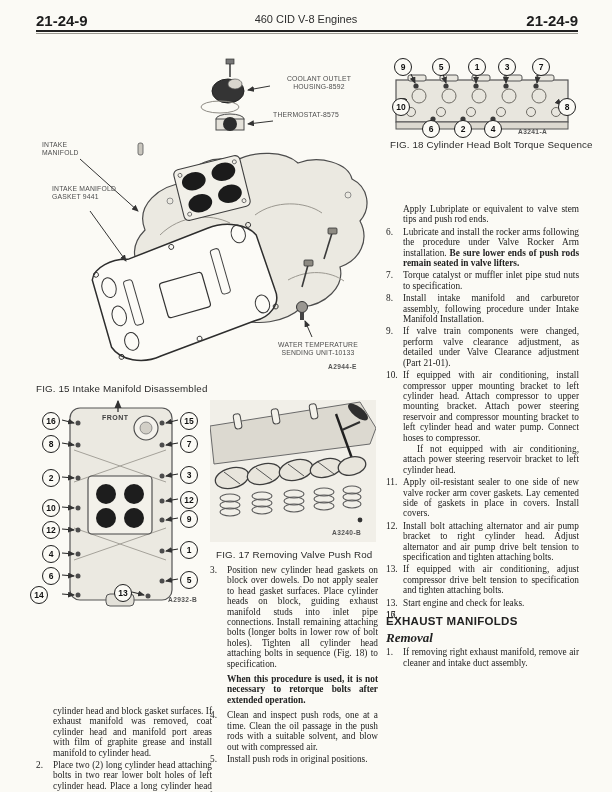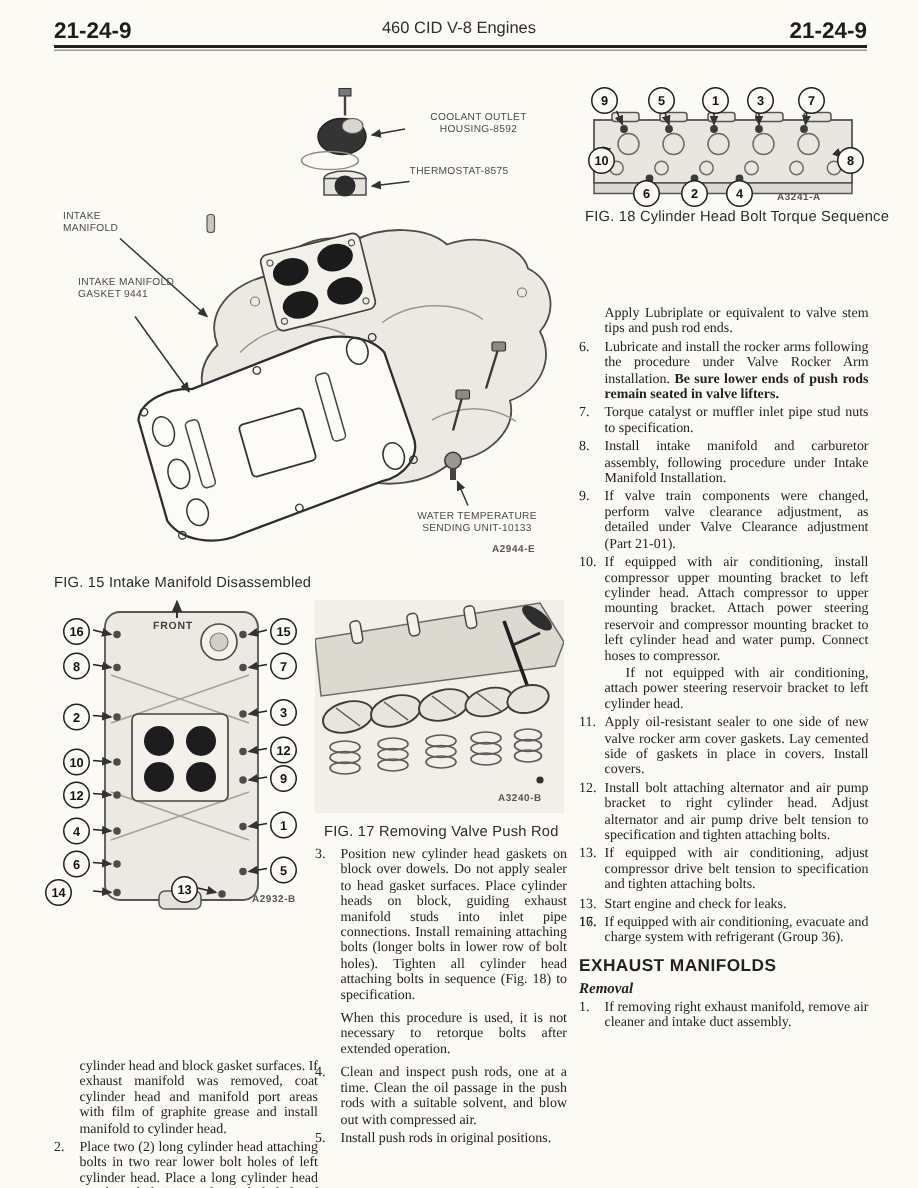--- a/index.html
+++ b/index.html
@@ -26,26 +26,26 @@
   .callout{position:absolute;width:16px;height:16px;border:1.6px solid #1f1f1f;border-radius:50%;
            background:#fbfaf5;display:flex;align-items:center;justify-content:center;
            font-family:"Liberation Sans",sans-serif;font-weight:bold;font-size:8.5px;color:#111;z-index:3;}
   .front-label{position:absolute;font-family:"Liberation Sans",sans-serif;font-size:7px;
                font-weight:bold;color:#3f3f3f;letter-spacing:.5px;z-index:3;}
   
   .col{position:absolute;font-size:9.3px;line-height:1.12;text-align:justify;color:#222;}
   .step{position:relative;padding-left:17px;margin-bottom:2px;}
   .step .num{position:absolute;left:0;top:0;}
   .cont{margin-left:17px;margin-bottom:2px;margin-top:32px;}
-  .note{font-weight:normal;margin-left:17px;margin-top:5px;margin-bottom:5px;}
+  .note{font-weight:bold;margin-left:17px;margin-top:5px;margin-bottom:5px;}
   .para2{text-indent:14px;margin-top:1px;}
   .bold{font-weight:bold;}
   .sec-head{font-family:"Liberation Sans",sans-serif;font-weight:bold;font-size:11.5px;
             letter-spacing:.3px;margin:7px 0 3px;text-align:left;}
-  .sub-head{font-style:italic;font-weight:bold;font-size:10px;margin:0 0 2px;text-align:left;}
+  .sub-head{font-style:italic;font-weight:bold;font-size:13px;margin:0 0 2px;text-align:left;}
 </style>
 </head>
 <body>
 
 <div class="page">
 
   <div class="hdr-num" style="left:36px;">21-24-9</div>
   <div class="hdr-title">460 CID V-8 Engines</div>
   <div class="hdr-num" style="right:34px;">21-24-9</div>
   <div class="hdr-rule"></div>
@@ -386,21 +386,21 @@
     <div class="step">
       <span class="num">13.</span><span>If equipped with air conditioning, adjust compressor drive belt tension to specification and tighten attaching bolts.</span>
     </div>
     <div class="step">
       <span class="num">13.</span><span>Start engine and check for leaks.</span>
     </div>
     <div class="step">
       <span class="num">16.</span>
     </div>
     <div class="step">
-      <span class="num">17.</span><span>If equipped with air conditioning, evacuate and charge system with refrigerant (Group 36).</span>
+      <span class="num">17.</span>
     </div>
     <div class="sec-head">EXHAUST MANIFOLDS</div>
     <div class="sub-head">Removal</div>
     <div class="step">
       <span class="num">1.</span><span>If removing right exhaust manifold, remove air cleaner and intake duct assembly.</span>
     </div>
   </div>
 
 </div>
 

